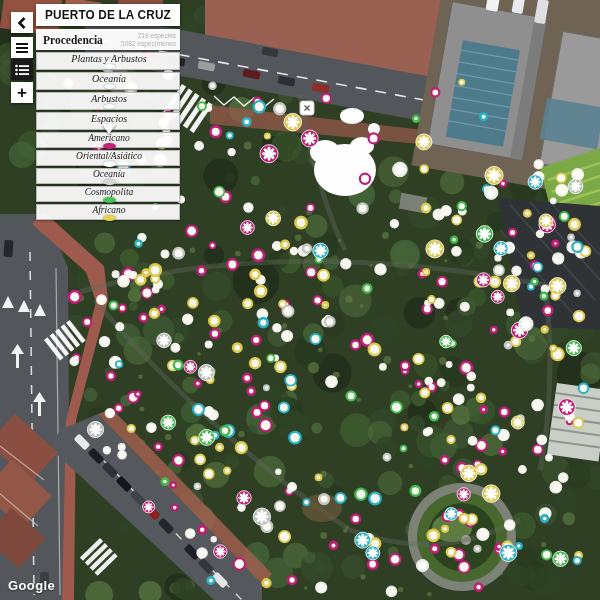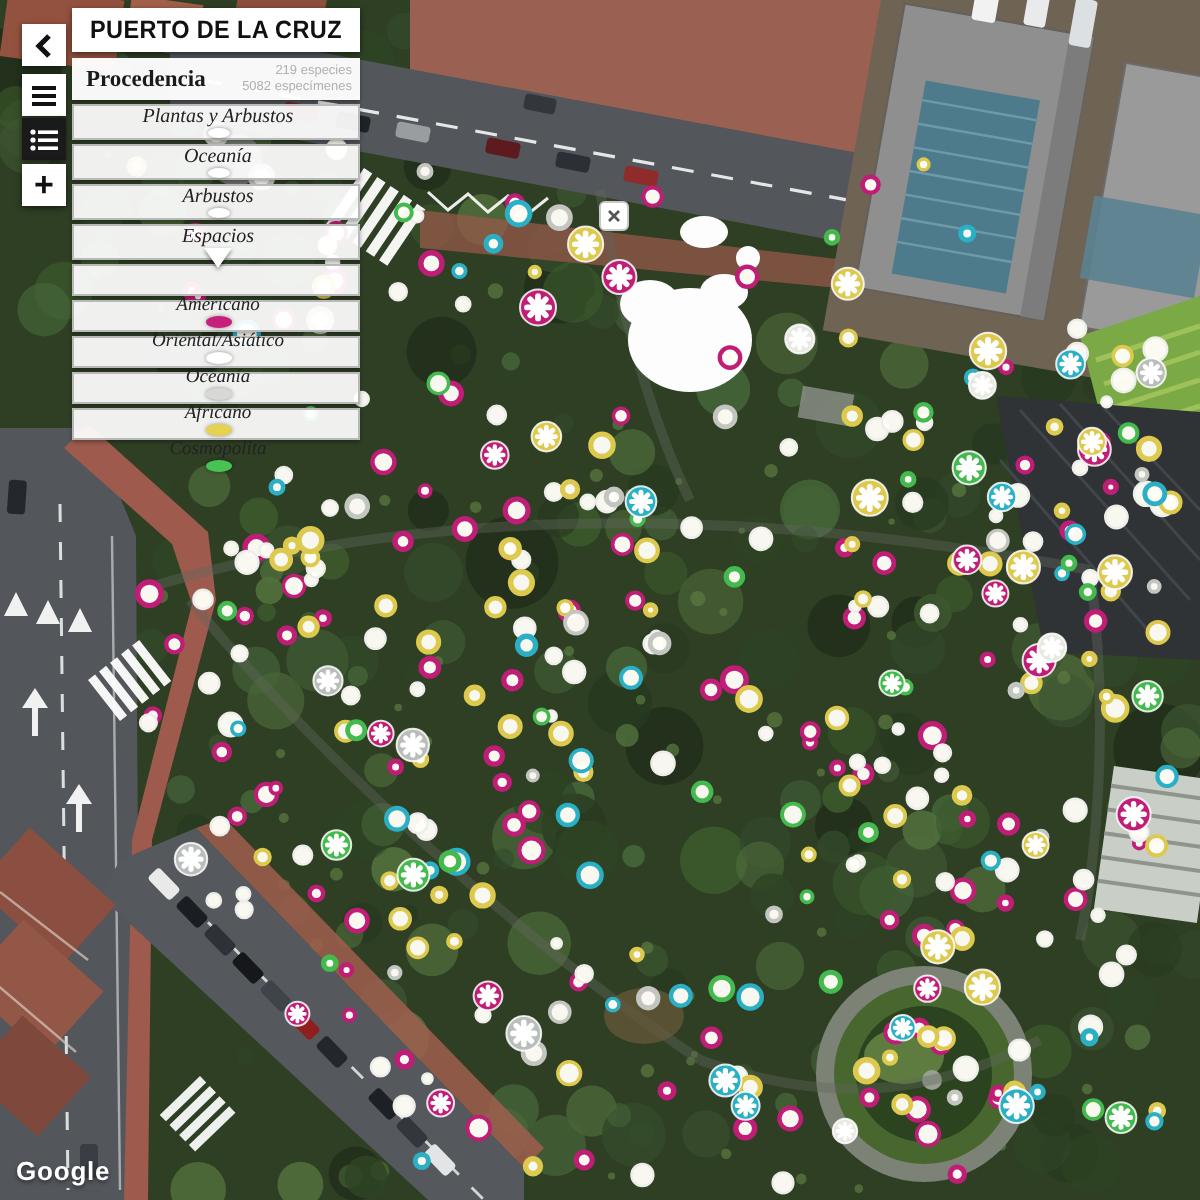--- a/index.html
+++ b/index.html
@@ -24,21 +24,21 @@
   .sect{margin-top:3px;height:21px;background:rgba(255,255,255,.96);
         box-shadow:0 1px 2px rgba(0,0,0,.4);display:flex;align-items:center;padding:0 4px 0 7px;}
   .sect-title{font-family:"Liberation Serif",serif;font-weight:bold;font-size:11.5px;color:#1a1a1a;}
   .stats{margin-left:auto;text-align:right;font-size:6.5px;line-height:7.5px;color:#b0b0b0;}
   .prow{margin-top:2px;height:16px;background:rgba(255,255,255,.93);border:1px solid #b9b9b9;
         box-shadow:0 1px 2px rgba(0,0,0,.35);display:flex;align-items:center;
         padding:0 5px 0 7px;cursor:pointer;flex-direction:column;}
   .prow .lbl{flex:1;font-family:"Liberation Serif",serif;font-style:italic;
              font-size:10px;color:#222;white-space:nowrap;}
   .crow{height:14px;}
-  .crow .lbl{font-size:9.5px;margin-top:15px;}
+  .crow .lbl{font-size:9.5px;}
   .ind-circle{width:11px;height:11px;border-radius:50%;background:#fff;
               box-shadow:0 0 2px rgba(0,0,0,.45);}
   .ind-tri{width:0;height:0;border-left:7px solid transparent;border-right:7px solid transparent;
            border-top:10px solid #fff;filter:drop-shadow(0 1px 1px rgba(0,0,0,.45));}
   .cat-ring{width:7px;height:7px;border-radius:50%;background:#fff;
             border:3px solid #ccc;box-shadow:0 0 2px rgba(0,0,0,.4);}
 
   
   .gmark{position:absolute;left:8px;bottom:7px;z-index:30;color:#fff;font-size:13px;
          font-weight:bold;letter-spacing:.4px;text-shadow:0 1px 2px rgba(0,0,0,.55);}
@@ -1169,23 +1169,23 @@
     </div>
     <div class="prow crow">
       <span class="lbl">Oriental/Asiático</span>
       <span class="cat-ring" style="border-color: rgb(255, 255, 255);"></span>
     </div>
     <div class="prow crow">
       <span class="lbl">Oceanía</span>
       <span class="cat-ring" style="border-color: rgb(216, 216, 212);"></span>
     </div>
     <div class="prow crow">
+      <span class="lbl">Cosmopolita</span>
+      <span class="cat-ring" style="border-color: rgb(73, 194, 84);"></span>
+    </div>
+    <div class="prow crow">
       <span class="lbl">Africano</span>
       <span class="cat-ring" style="border-color: rgb(230, 210, 79);"></span>
     </div>
-    <div class="prow crow">
-      <span class="lbl">Cosmopolita</span>
-      <span class="cat-ring" style="border-color: rgb(73, 194, 84);"></span>
-    </div>
   </div>
 
   <div class="gmark">Google</div>
 </div>
 
 </body></html>

